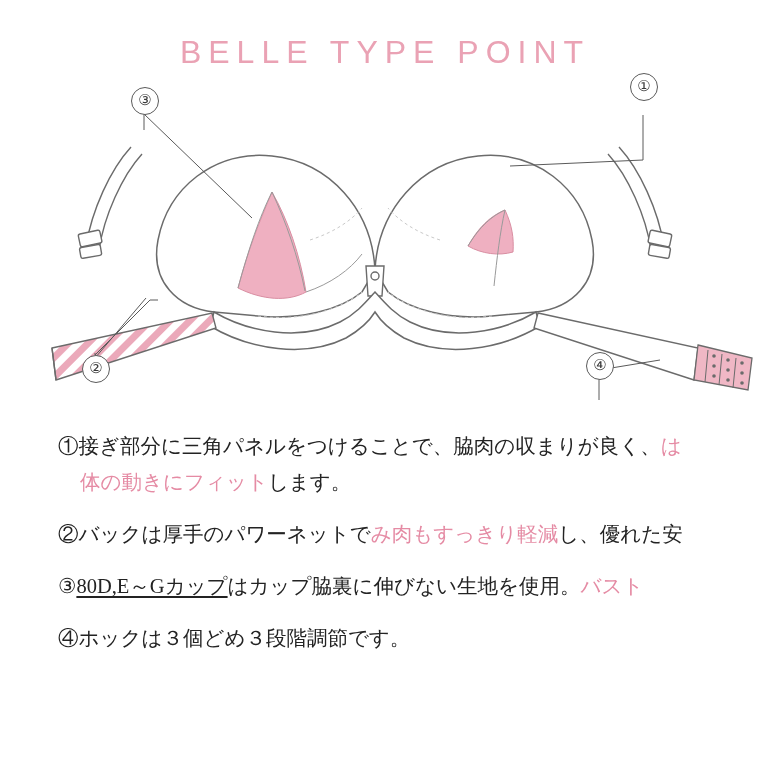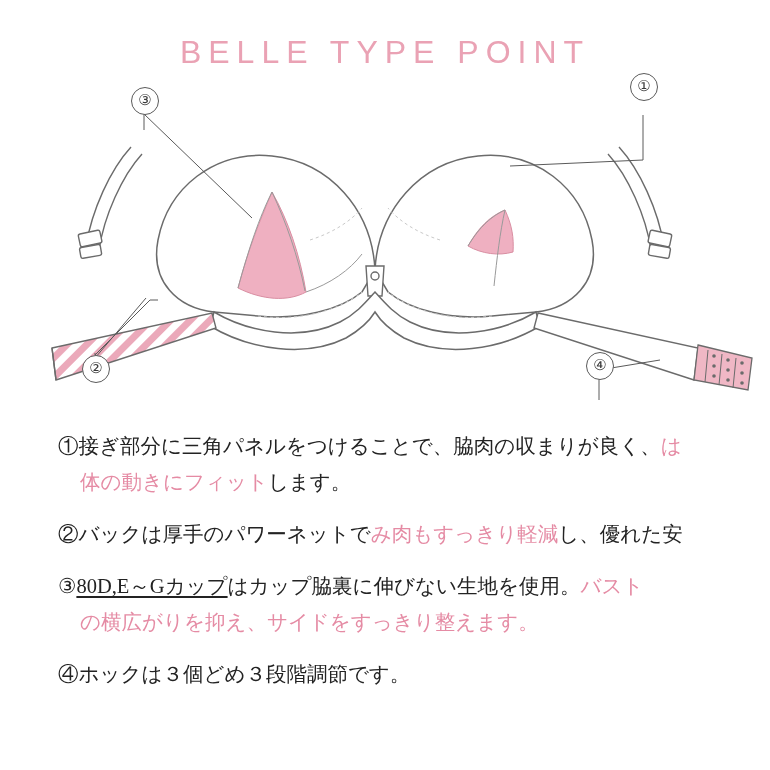--- a/index.html
+++ b/index.html
@@ -207,21 +207,20 @@
       <span>①</span><span>接ぎ部分に三角パネルをつけることで、脇肉の収まりが良く、</span><span class="pink">は</span>
       <span class="line2"><span class="pink">体の動きにフィット</span><span>します。</span></span>
     </div>
 
     <div class="note">
       <span>②</span><span>バックは厚手のパワーネットで</span><span class="pink">み肉もすっきり軽減</span><span>し、優れた安</span>
     </div>
 
     <div class="note">
       <span>③</span><span class="under">80D,E～Gカップ</span><span>はカップ脇裏に伸びない生地を使用。</span><span class="pink">バスト</span>
-      <span class="line2 pink">の横広がりを抑え、サイドをすっきり整えます。</span>
     </div>
 
     <div class="note">
       <span>④</span><span>ホックは３個どめ３段階調節です。</span>
     </div>
 
   </div>
 </div>
 
 </body></html>

